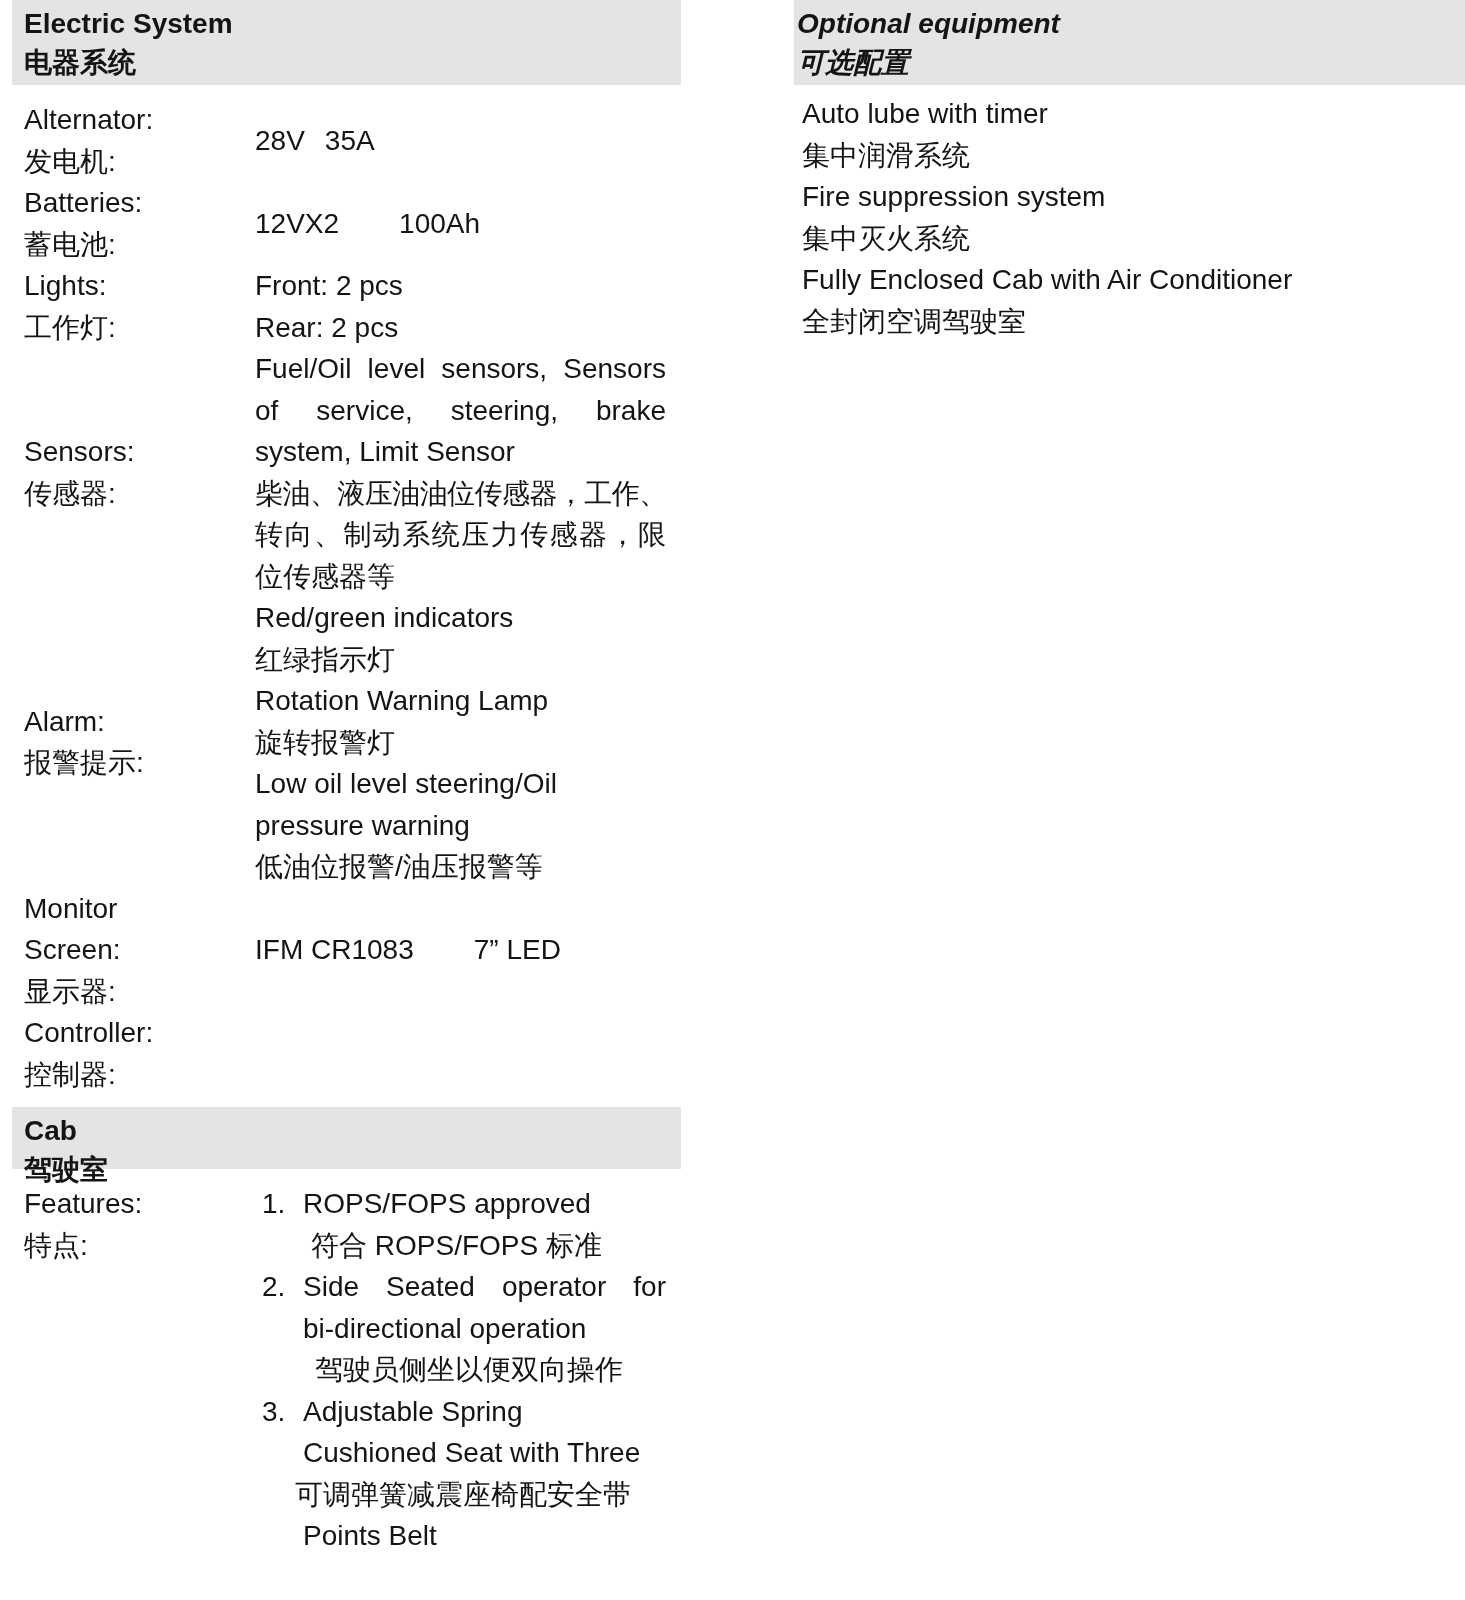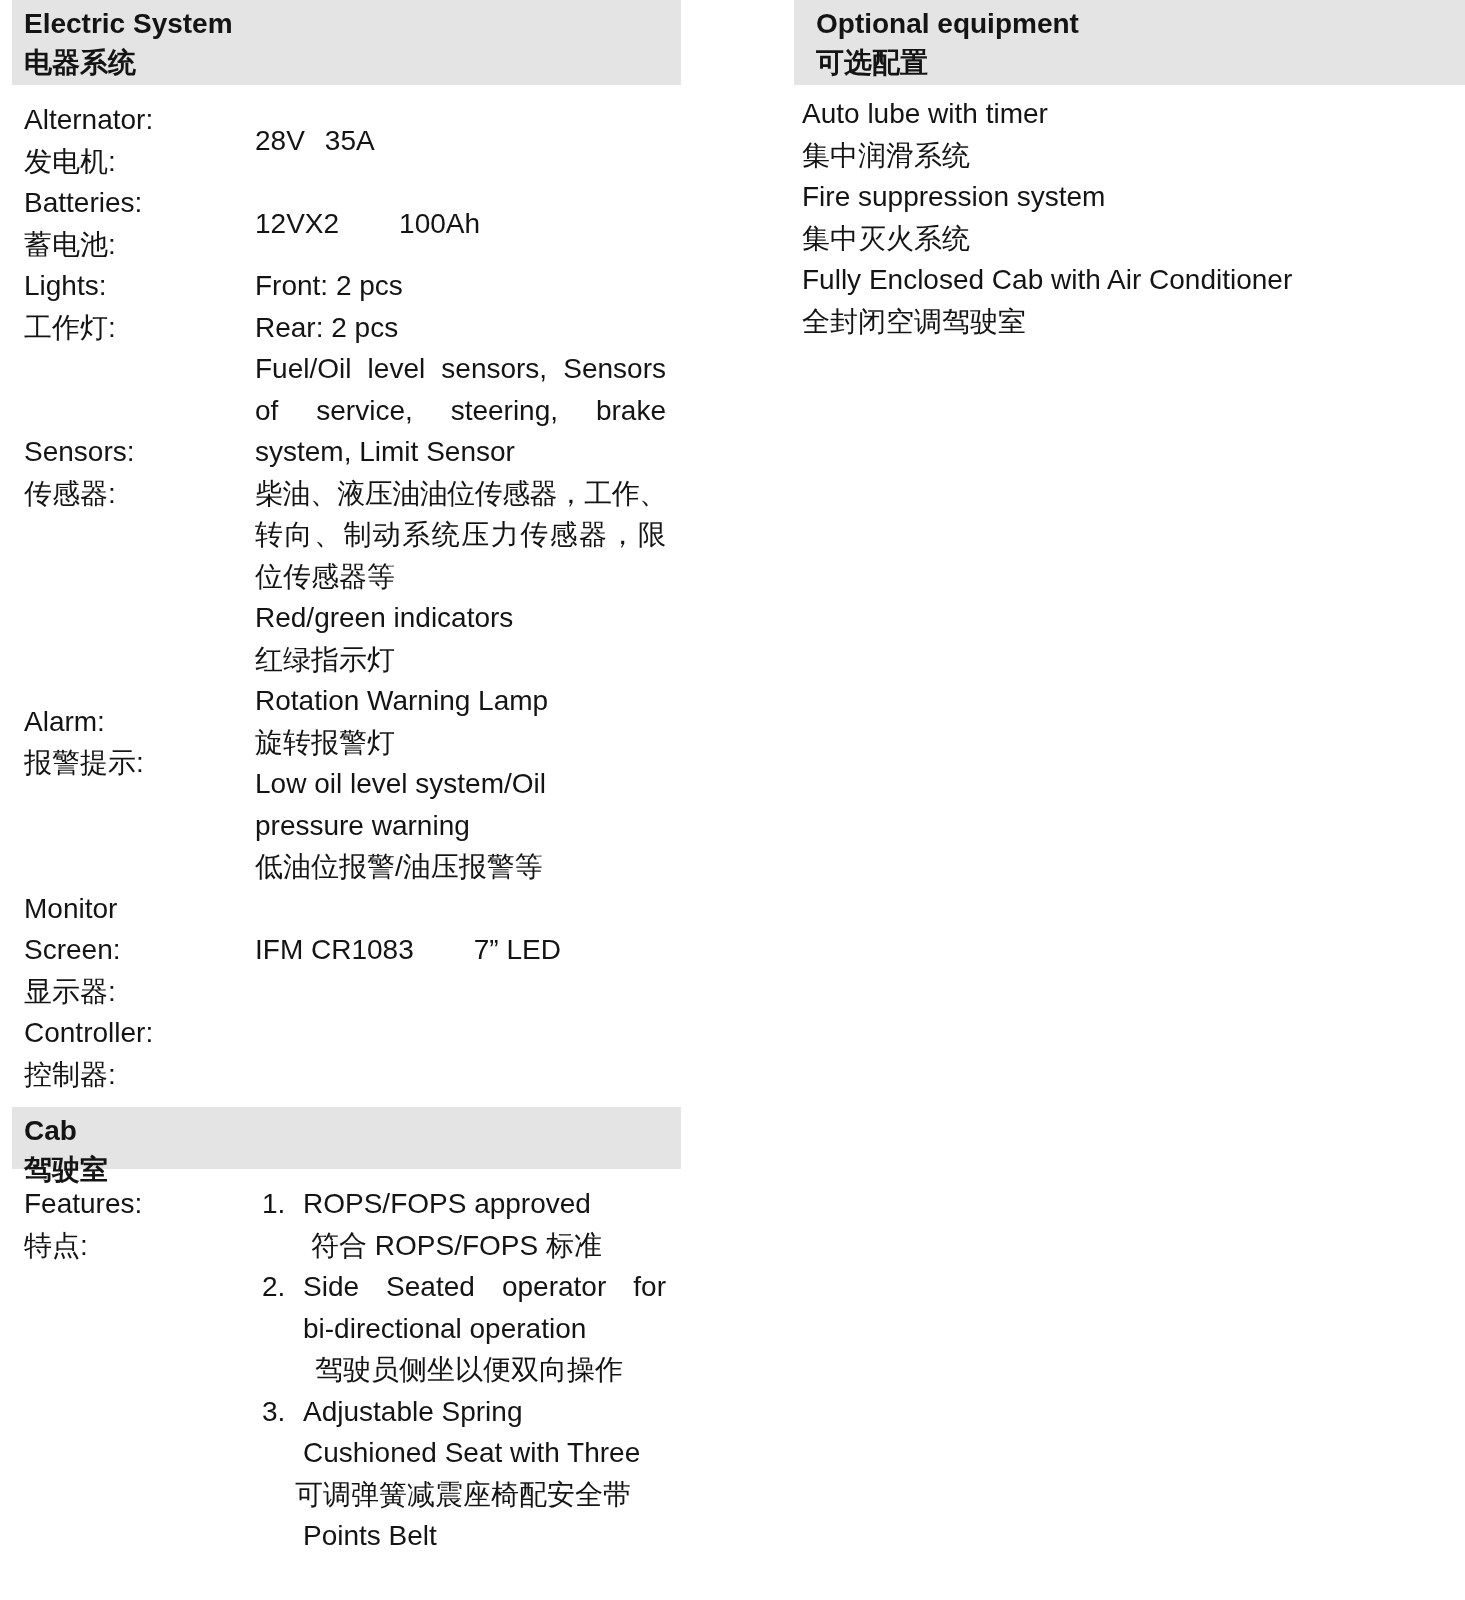--- a/index.html
+++ b/index.html
@@ -21,21 +21,21 @@
   .col-right { left: 794px; width: 671px; }
 
   .bar {
     background: #e4e4e4;
     height: 85px;
     box-sizing: border-box;
     padding: 4px 0 0 12px;
     line-height: 39px;
     font-weight: bold;
   }
-  .col-right .bar { padding-left: 22px; }
+  .col-right .bar { padding-left: 3px; font-style: italic; }
 
   .rows { padding: 2px 15px 0 12px; margin-top: 12px; }
   .row  { display: flex; }
   .row.center { align-items: center; }
   .lbl  { width: 231px; flex: none; line-height: 41.5px; }
   .val  { flex: 1; line-height: 41.5px; min-width: 0; }
   .line { line-height: 41.5px; }
 
   .parts { display: flex; column-gap: 60px; }
   .parts.sm { column-gap: 20px; }
@@ -120,21 +120,21 @@
     <div class="row center">
       <div class="lbl">
         <div class="line">Alarm:</div>
         <div class="line">报警提示:</div>
       </div>
       <div class="val">
         <div class="line">Red/green indicators</div>
         <div class="line">红绿指示灯</div>
         <div class="line">Rotation Warning Lamp</div>
         <div class="line">旋转报警灯</div>
-        <div class="line">Low oil level system/Oil</div>
+        <div class="line">Low oil level steering/Oil</div>
         <div class="line">pressure warning</div>
         <div class="line">低油位报警/油压报警等</div>
       </div>
     </div>
 
     <div class="row center">
       <div class="lbl">
         <div class="line">Monitor</div>
         <div class="line">Screen:</div>
         <div class="line">显示器:</div>

